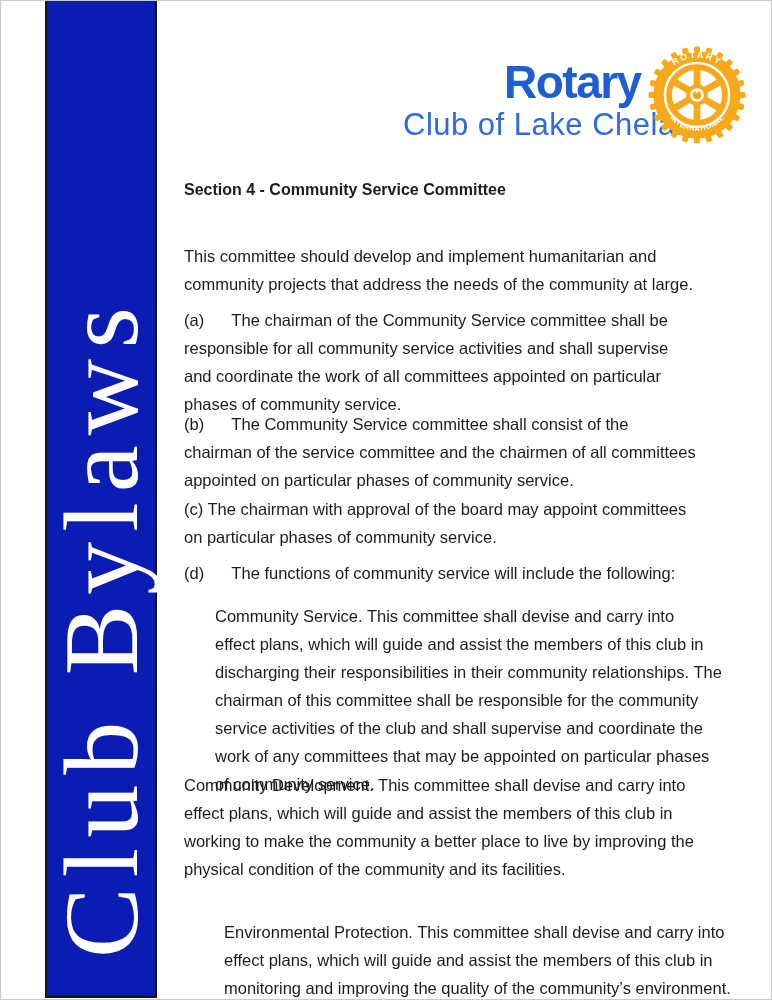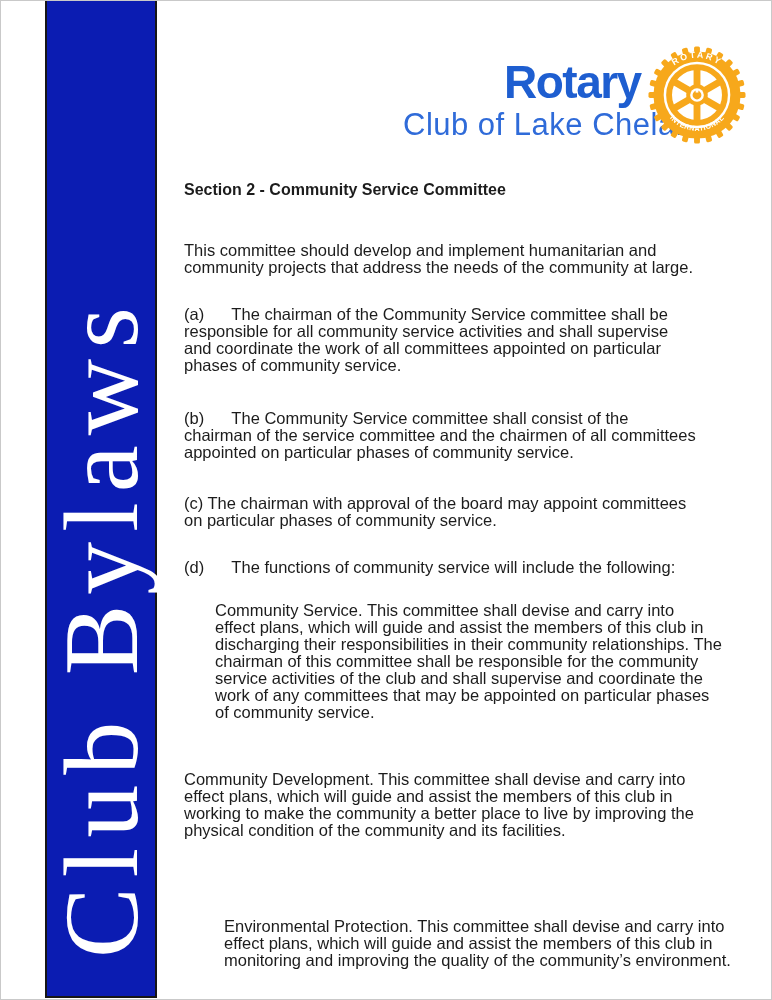--- a/index.html
+++ b/index.html
@@ -82,21 +82,21 @@
     top: 180px;
     font-size: 16px;
     font-weight: bold;
     color: #1c1c1c;
     white-space: pre-wrap;
   }
   .para {
     position: absolute;
     left: 183px;
     font-size: 16.5px;
-    line-height: 17px;
+    line-height: 28px;
     color: #1c1c1c;
     white-space: pre-wrap;
   }
   .p-intro { top: 224px; }
   .p-a     { top: 288px; }
   .p-b     { top: 392px; }
   .p-c     { top: 477px; }
   .p-d     { top: 541px; }
   .p-cs    { top: 584px; margin-left: 31px; }
   .p-cd    { top: 753px; }
@@ -178,21 +178,21 @@
       </g>
       <text class="arc-top-text">
         <textPath href="#arcTop" startOffset="50%" text-anchor="middle">ROTARY</textPath>
       </text>
       <text class="arc-bottom-text">
         <textPath href="#arcBottom" startOffset="50%" text-anchor="middle">INTERNATIONAL</textPath>
       </text>
     </svg>
   </div>
 
-  <div class="doc-heading">Section 2 - Community Service Committee</div>
+  <div class="doc-heading">Section 4 - Community Service Committee</div>
 
   <p class="para p-intro">This committee should develop and implement humanitarian and
 community projects that address the needs of the community at large.</p>
 
   <p class="para p-a">(a)      The chairman of the Community Service committee shall be
 responsible for all community service activities and shall supervise
 and coordinate the work of all committees appointed on particular
 phases of community service.</p>
 
   <p class="para p-c">(c) The chairman with approval of the board may appoint committees

